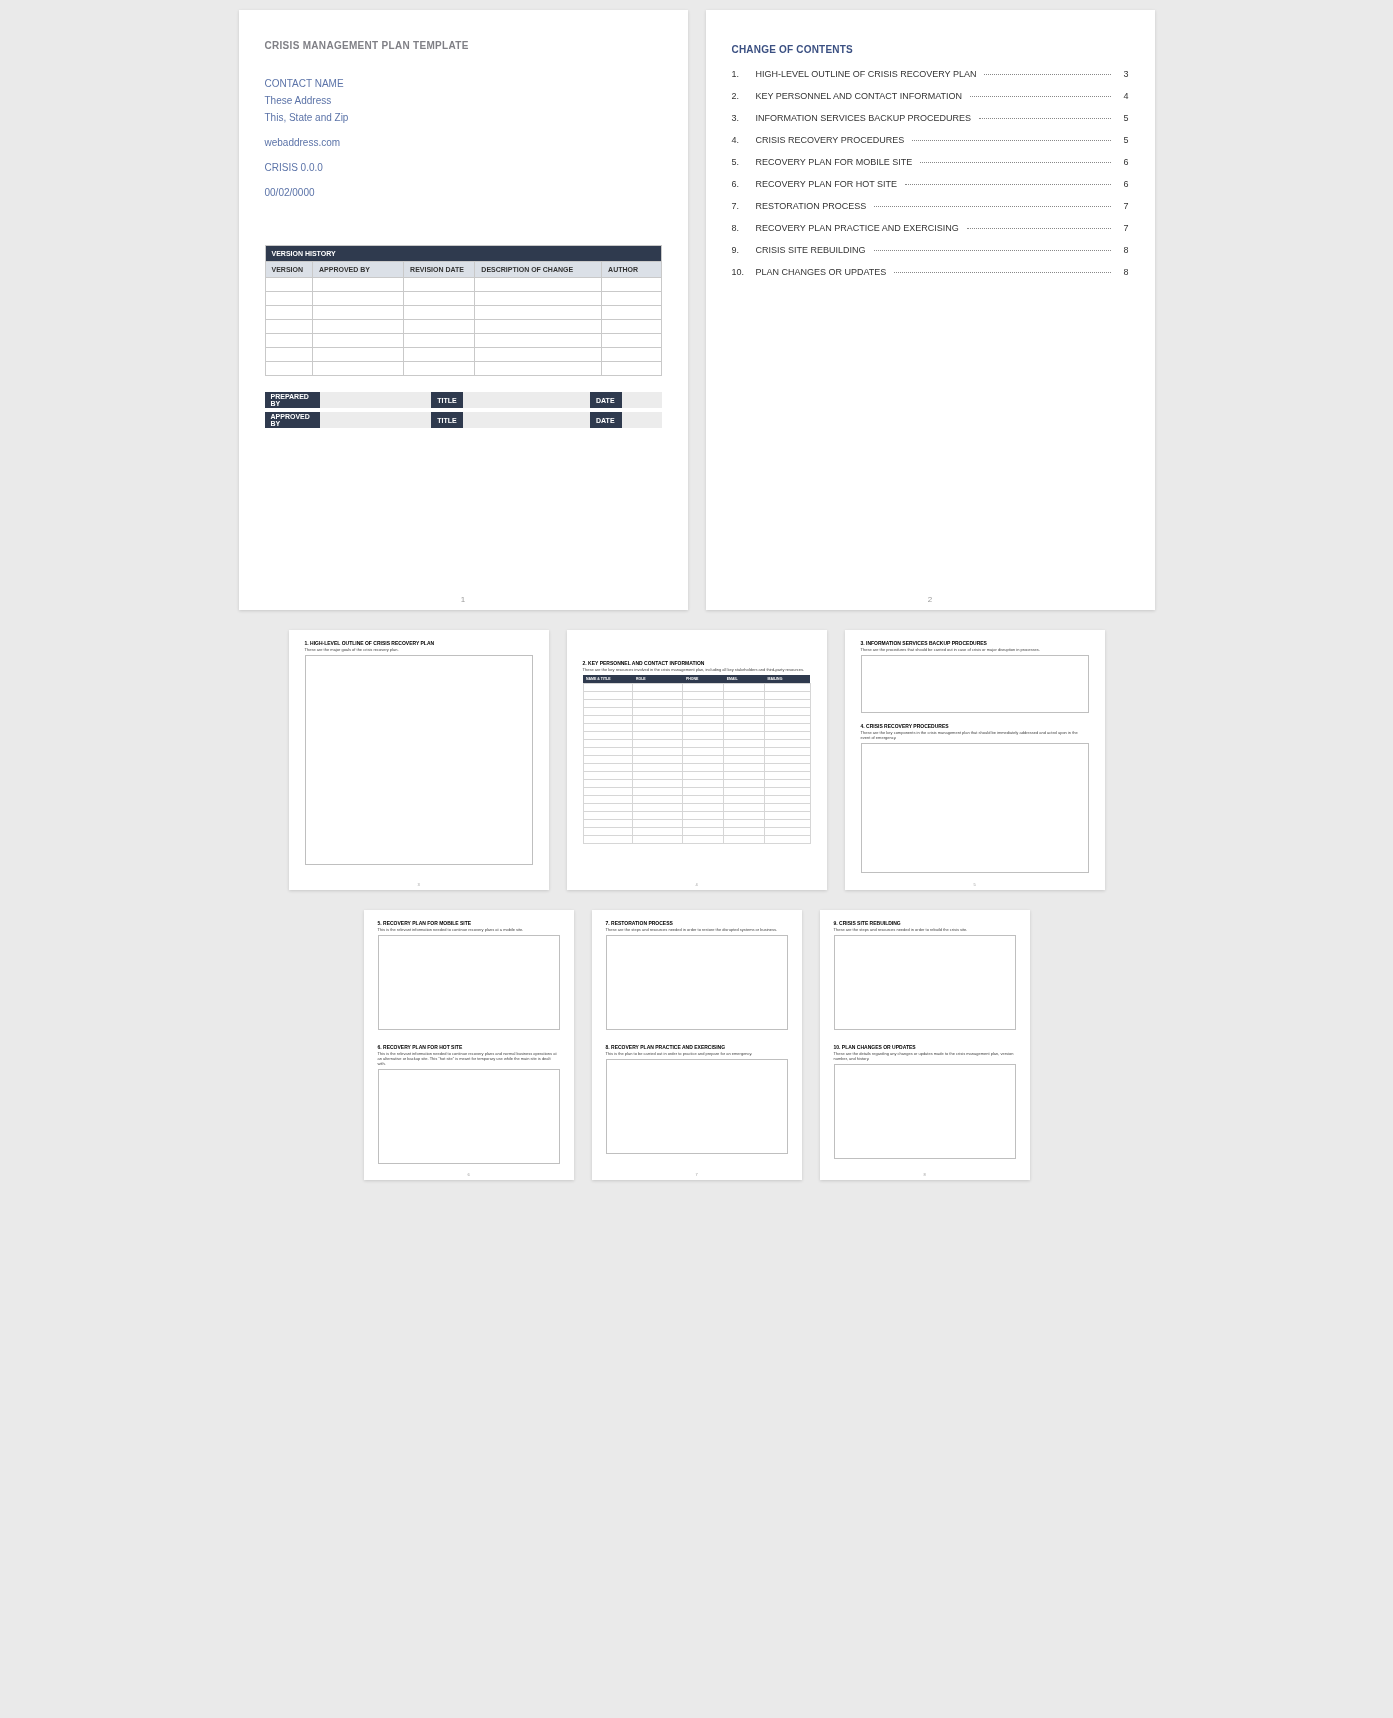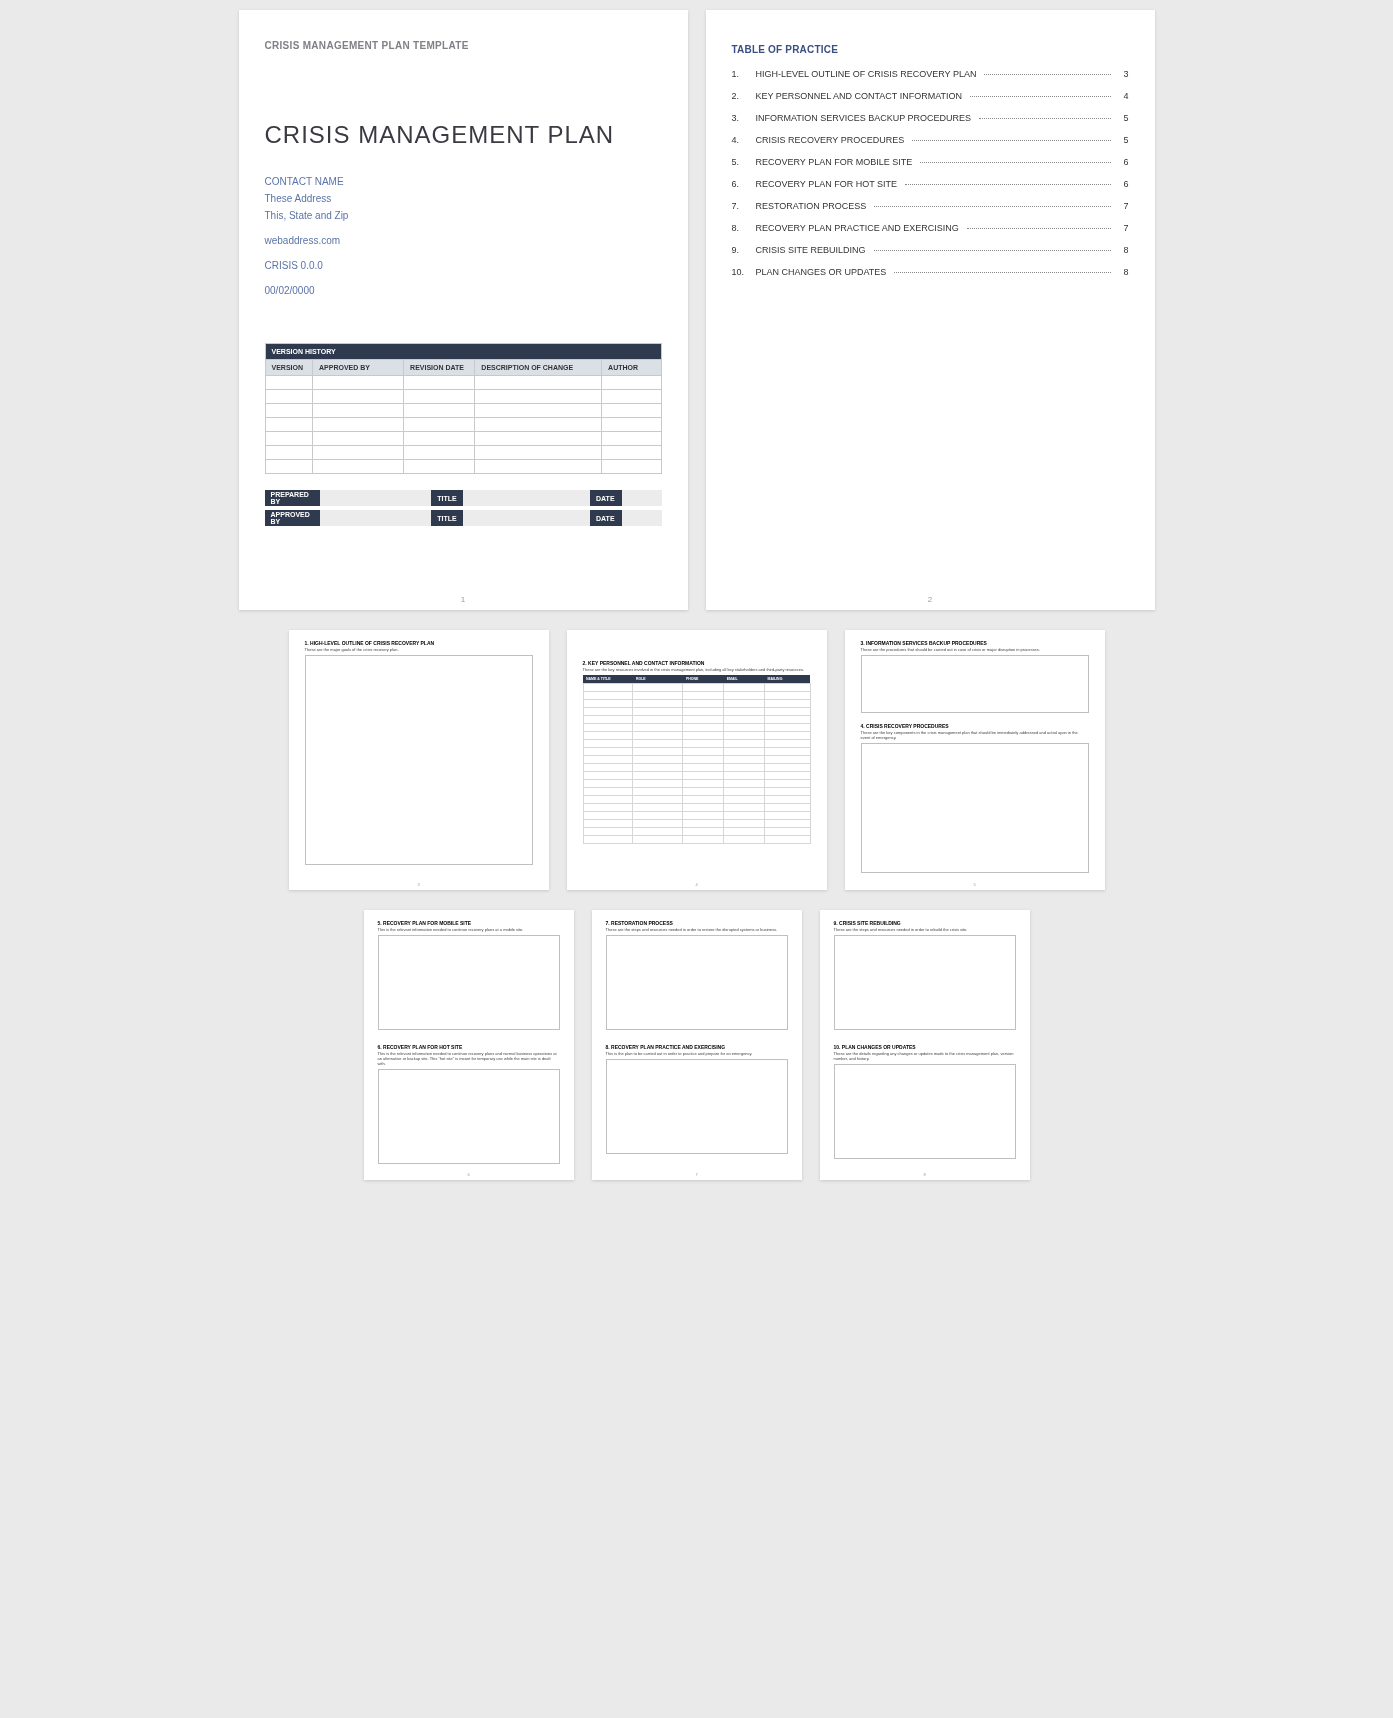--- a/index.html
+++ b/index.html
@@ -49,21 +49,20 @@
   .ktab { width: 100%; border-collapse: collapse; font-size: 3.5px; table-layout: fixed; }
   .ktab th { background: #2f3a4e; color: #fff; text-align: left; padding: 2px 3px; }
   .ktab td { border: 1px solid #d6d6d6; height: 8px; }
 </style>
 </head>
 <body>
 
 <div class="row">
   <div class="page big">
     <div class="doc-header">CRISIS MANAGEMENT PLAN TEMPLATE</div>
-    <div class="title">CRISIS MANAGEMENT PLAN</div>
     <div class="meta">
       <div>CONTACT NAME</div>
       <div>These Address</div>
       <div>This, State and Zip</div>
       <div class="gap">webaddress.com</div>
       <div class="gap">CRISIS 0.0.0</div>
       <div class="gap">00/02/0000</div>
     </div>
 
     <table class="vhist">
@@ -151,21 +150,21 @@
         <td class="lbl">DATE</td>
         <td class="fld"></td>
       </tr>
     </tbody>
       </table>
 
     <div class="pn">1</div>
   </div>
 
   <div class="page big">
-    <div class="toc-title">TABLE OF PRACTICE</div>
+    <div class="toc-title">CHANGE OF CONTENTS</div>
     <div class="toc" id="toc">
         <div class="toc-row">
           <span class="toc-num">1.</span>
           <span class="toc-item">HIGH-LEVEL OUTLINE OF CRISIS RECOVERY PLAN</span>
           <span class="toc-dots"></span>
           <span class="toc-pg">3</span>
         </div>
         <div class="toc-row">
           <span class="toc-num">2.</span>
           <span class="toc-item">KEY PERSONNEL AND CONTACT INFORMATION</span>

